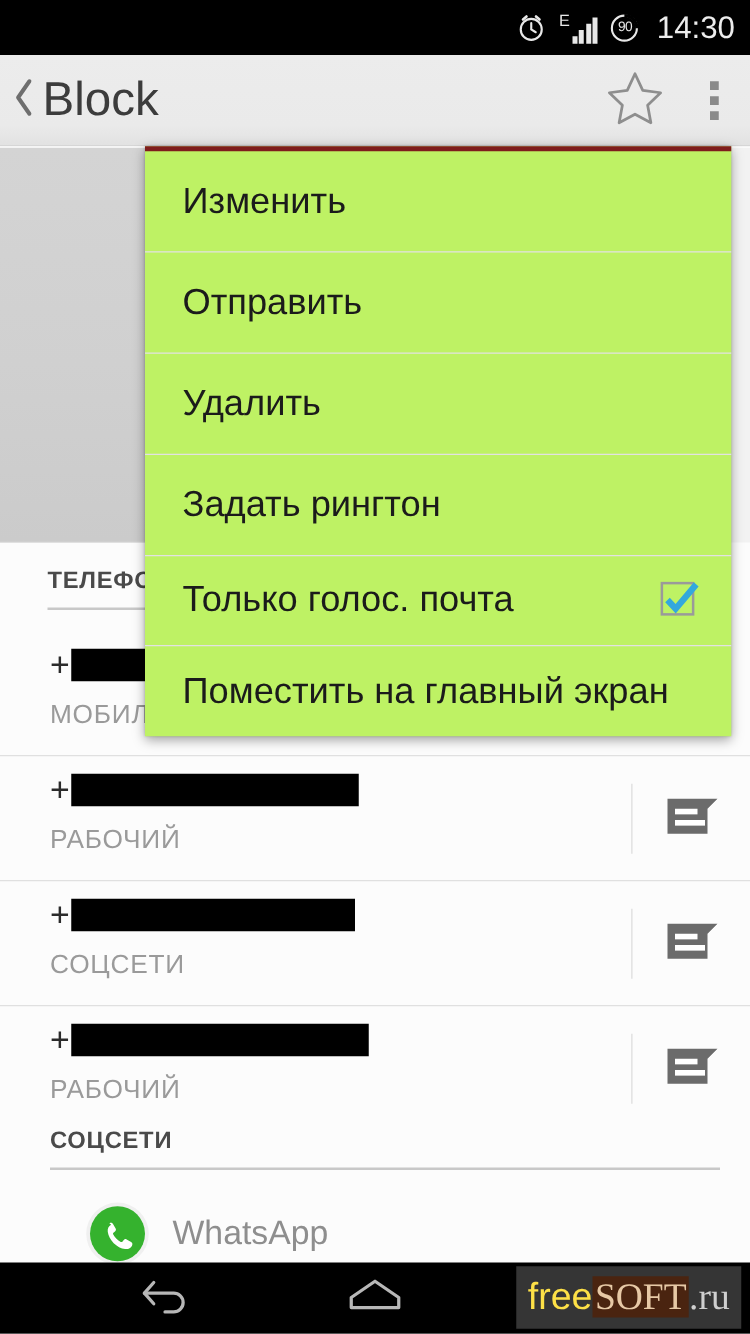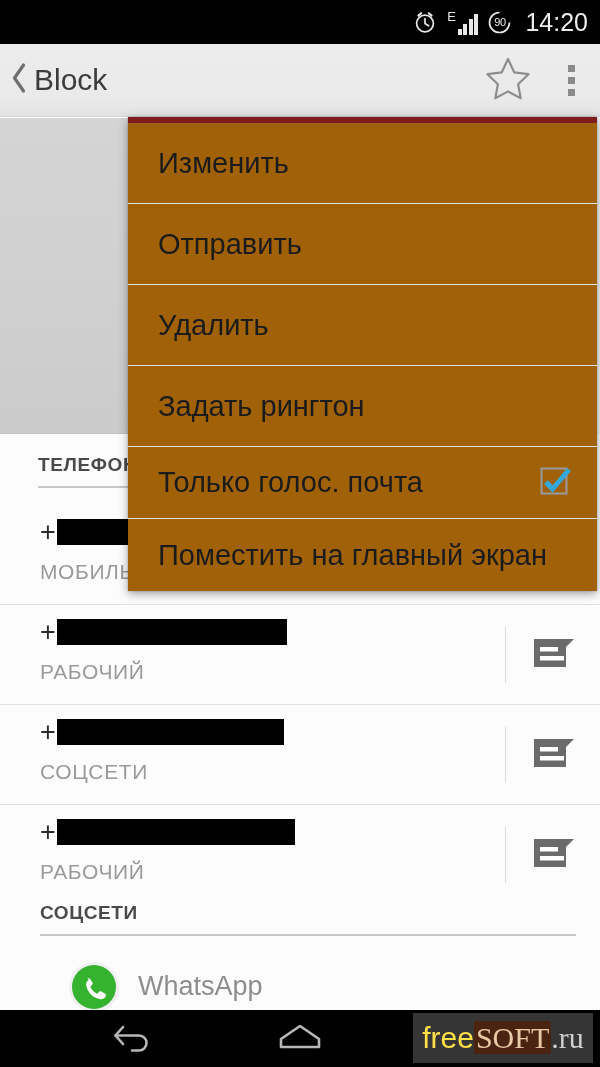--- a/index.html
+++ b/index.html
@@ -95,21 +95,21 @@
     padding-left: 10px;
     height: 100%;
     cursor: pointer;
   }
   .chevron-left {
     width: 18px; height: 32px;
     margin-right: 6px;
     flex: none;
   }
   #ab-title {
-    font-size: 30px;
+    font-size: 38px;
     color: #3c3c3c;
     line-height: 1;
     font-weight: 400;
   }
   #ab-actions {
     margin-left: auto;
     display: flex;
     align-items: center;
     height: 100%;
   }
@@ -249,26 +249,26 @@
     position: absolute;
     left: 110px; top: 20px;
     font-size: 27px;
     color: #8e8e8e;
     line-height: 1;
   }
 
   
   #popup-menu {
     position: absolute;
-    left: 128px;
+    left: 116px;
     top: 117px;
     width: 469px;
-    background: #a16207;
+    background: #bef264;
     box-shadow: 0 3px 9px rgba(0,0,0,0.36), 0 0 2px rgba(0,0,0,0.2);
-    border-top: 6px solid #7f1d1d;
+    border-top: 4px solid #7f1d1d;
     z-index: 40;
   }
   .menu-item {
     position: relative;
     height: 81px;
     display: flex;
     align-items: center;
     box-sizing: border-box;
     padding: 0 24px 0 30px;
     border-bottom: 1px solid #e2e2e2;
@@ -367,21 +367,21 @@
       </span>
 
       <span class="sb-batt">
         <svg width="25" height="25" viewBox="0 0 25 25">
           <circle cx="12.5" cy="12.5" r="10" fill="none" stroke="#e8e8e8" stroke-width="1.7"></circle>
           <path d="M12.5 2.5 A10 10 0 0 1 22.5 12.5" fill="none" stroke="#000" stroke-width="2.6"></path>
         </svg>
         <span class="sb-batt-text">90</span>
       </span>
 
-      <span id="status-time">14:20</span>
+      <span id="status-time">14:30</span>
     </div>
   </div>
 
   <div id="action-bar">
     <div id="ab-back">
       <span>
         <svg class="chevron-left" viewBox="0 0 18 32">
           <path d="M13.5 3 L4.5 16 L13.5 29" fill="none" stroke="#6e6e6e" stroke-width="3.2" stroke-linecap="round" stroke-linejoin="round"></path>
         </svg>
       </span>

